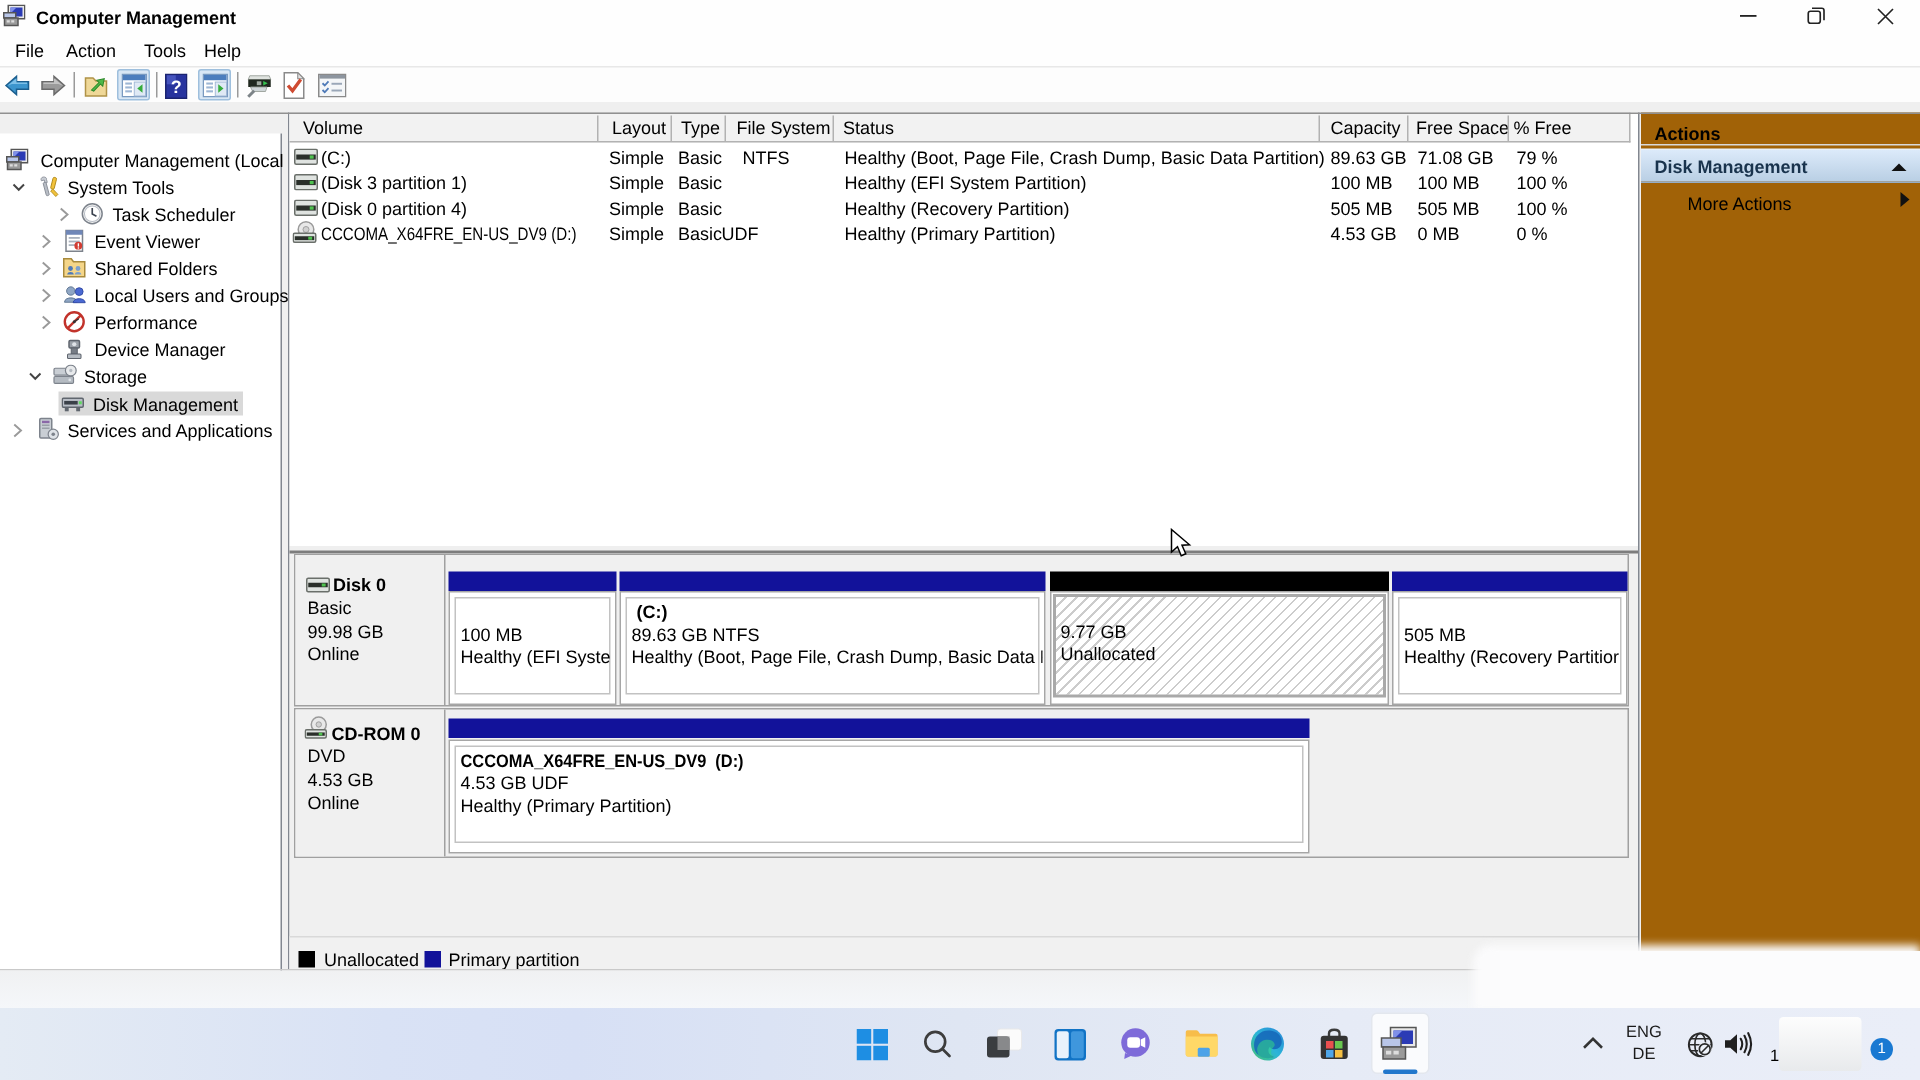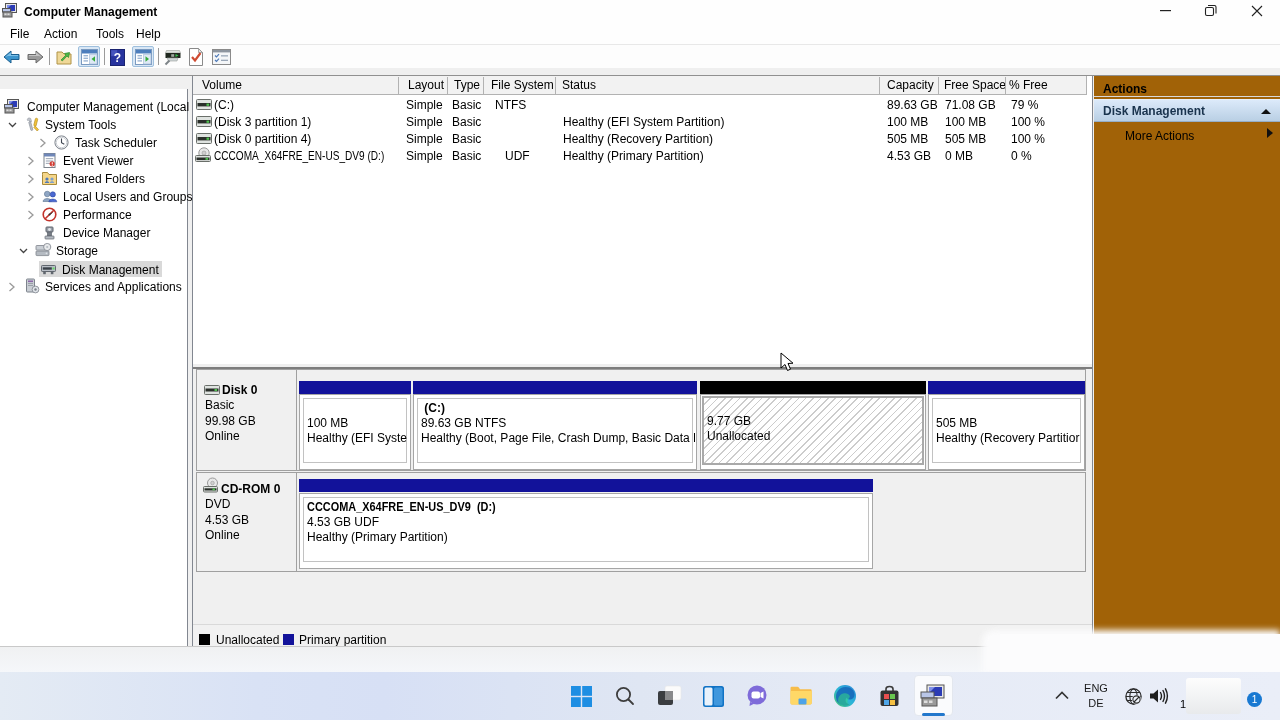--- a/index.html
+++ b/index.html
@@ -307,20 +307,21 @@
         <div class="vrow" style="top:27px">
           <svg class="abs" style="left:3px;top:3px" width="16" height="11" viewBox="0 0 16 11">
             <rect x="0.5" y="0.5" width="15" height="10" rx="1" fill="#dfe3e0" stroke="#6a6f6a"></rect>
             <rect x="1.5" y="4" width="13" height="3.4" fill="#2a2f2a"></rect>
             <rect x="10.5" y="4.6" width="2.6" height="2.2" fill="#4fc24f"></rect>
           </svg>
           <div style="left:21px">(C:)</div>
             <div style="left:213px">Simple</div>
             <div style="left:259px">Basic</div>
             <div style="left:302px">NTFS</div>
+            <div style="left:370px">Healthy (Boot, Page File, Crash Dump, Basic Data Partition)</div>
             <div style="left:694px">89.63 GB</div>
             <div style="left:752px">71.08 GB</div>
             <div style="left:818px">79 %</div>
         </div>
         <div class="vrow" style="top:44px">
           <svg class="abs" style="left:3px;top:3px" width="16" height="11" viewBox="0 0 16 11">
             <rect x="0.5" y="0.5" width="15" height="10" rx="1" fill="#dfe3e0" stroke="#6a6f6a"></rect>
             <rect x="1.5" y="4" width="13" height="3.4" fill="#2a2f2a"></rect>
             <rect x="10.5" y="4.6" width="2.6" height="2.2" fill="#4fc24f"></rect>
           </svg>
@@ -350,21 +351,21 @@
           <svg class="abs" style="left:2px;top:0px" width="17" height="16" viewBox="0 0 17 16">
             <circle cx="9" cy="6" r="5.2" fill="#e8e8e8" stroke="#9a9a9a"></circle>
             <circle cx="9" cy="6" r="2" fill="#d0d0d0" stroke="#9a9a9a" stroke-width="0.6"></circle>
             <rect x="0.5" y="8.5" width="15" height="6" rx="1" fill="#dfe3e0" stroke="#6a6f6a"></rect>
             <rect x="1.5" y="10.5" width="13" height="2.6" fill="#2a2f2a"></rect>
             <rect x="10.5" y="10.8" width="2.6" height="2" fill="#4fc24f"></rect>
           </svg>
           <div style="left:21px;transform:scaleX(0.84);transform-origin:0 0">CCCOMA_X64FRE_EN-US_DV9 (D:)</div>
             <div style="left:213px">Simple</div>
             <div style="left:259px">Basic</div>
-            <div style="left:312px">UDF</div>
+            <div style="left:288px">UDF</div>
             <div style="left:370px">Healthy (Primary Partition)</div>
             <div style="left:694px">4.53 GB</div>
             <div style="left:752px">0 MB</div>
             <div style="left:818px">0 %</div>
         </div>
       </div>
       <div id="graphpane">
         <div class="diskrow" style="top:0px;height:102px">
           <div class="disklabel">
             <svg class="abs" style="left:7px;top:14px" width="17" height="13" viewBox="0 0 17 13">

